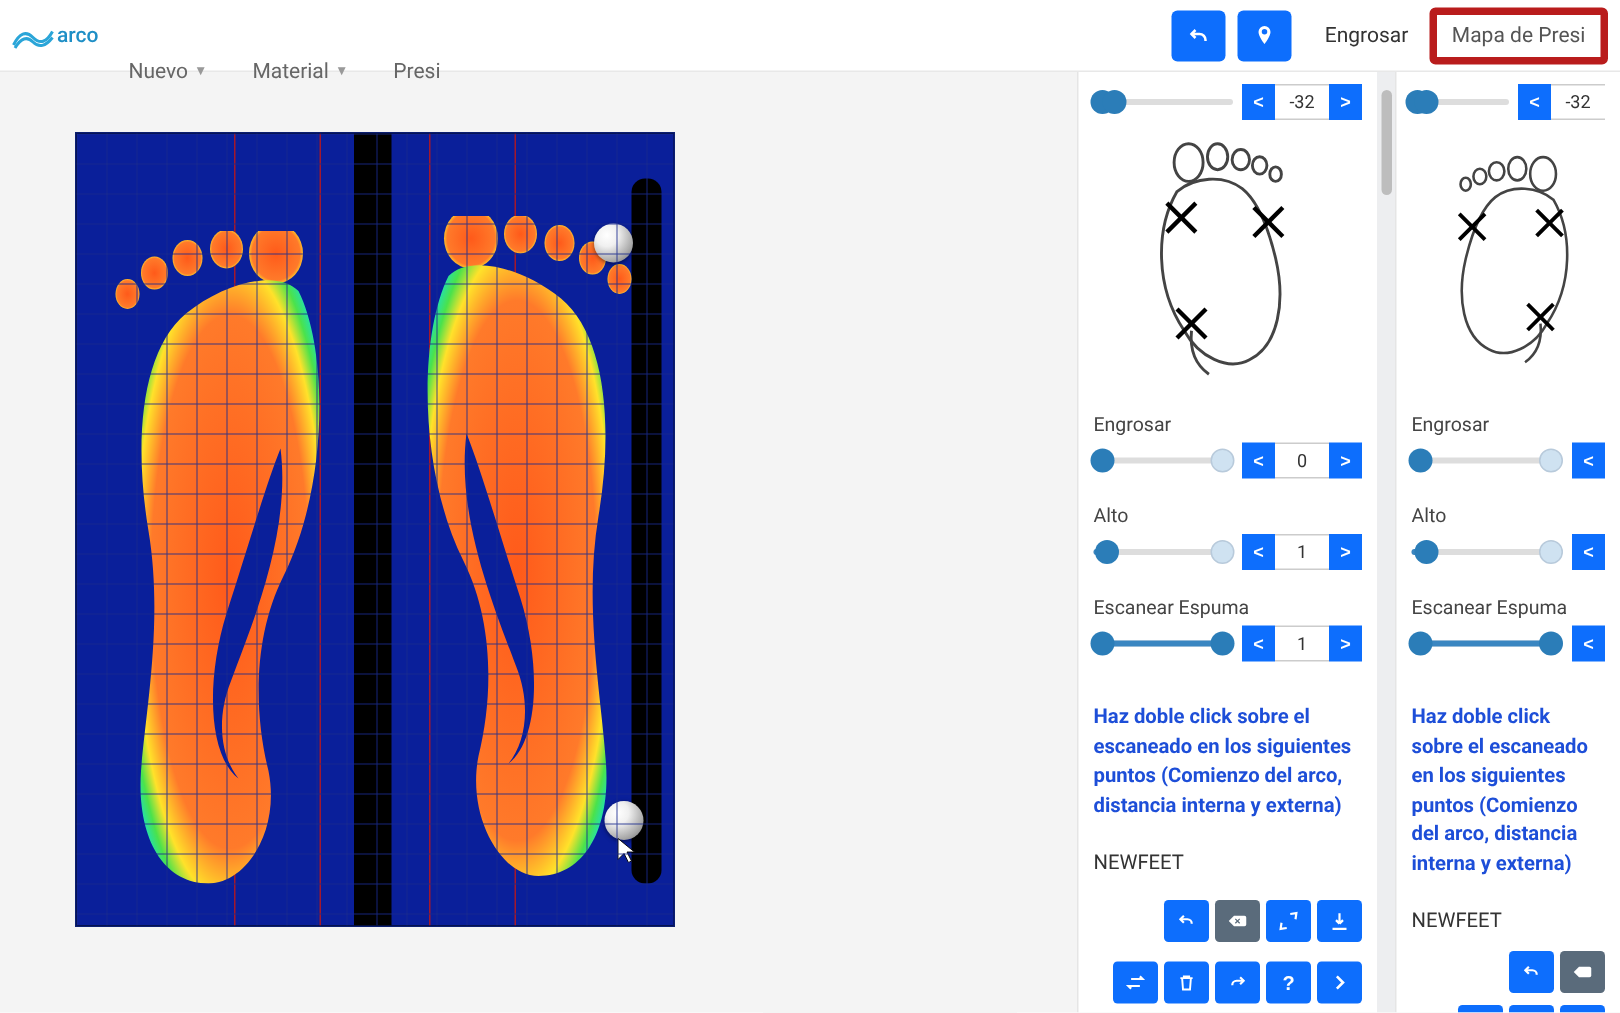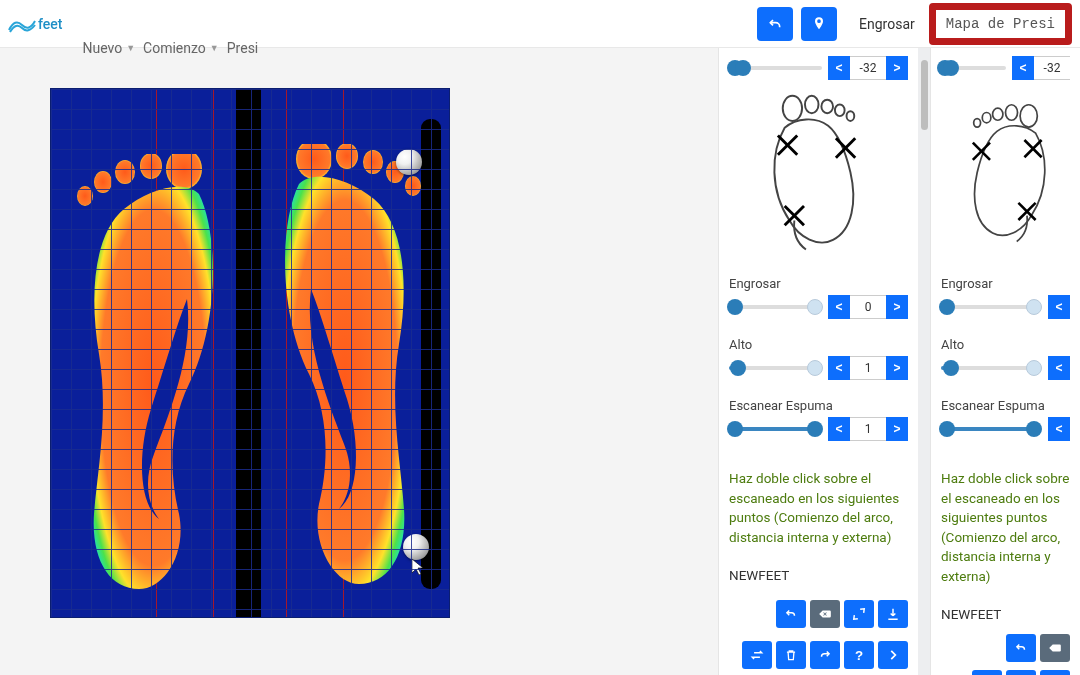--- a/index.html
+++ b/index.html
@@ -16,39 +16,38 @@
   
   .topbar {
     height: 48px;
     display: flex;
     align-items: center;
     padding: 0 8px;
     border-bottom: 1px solid #e8e8e8;
   }
   .logo { display: flex; align-items: center; gap: 2px; margin-right: 20px; color: #1f8fc6; font-weight:500; }
   .logo svg { width: 28px; height: 18px; }
-  .menu { display: flex; gap: 8px; color:#666;margin-top:48px; }
+  .menu { display: flex; gap: 30px; color:#666;margin-top:48px; }
   .menu-item { cursor: pointer; display:flex; align-items:center; gap:4px; }
   .caret { font-size: 9px; color:#999; }
   .topbar-spacer { flex: 1; }
   .icon-btn {
     width: 36px; height: 34px;
     background: #0d6efd;
     color: #fff;
     border: none; border-radius: 4px;
     display: inline-flex; align-items:center; justify-content:center;
     cursor:pointer; margin: 0 4px;
   }
   .icon-btn svg { width:16px; height:16px; }
   .top-label { margin: 0 14px 0 18px; color:#333; }
   .top-select {
-    border: 7px solid #b91c1c; border-radius: 4px;
+    border: 5px solid #b91c1c; border-radius: 4px;
     padding: 6px 10px; background:#fff; color:#555;
     min-width: 90px;
-    font-family: Liberation Mono, monospace;
   }
 
   
   .main {
     display:flex;
     height: 627px;
     background: #f4f4f4;
   }
   .scan-area {
     flex: 1;
@@ -160,21 +159,21 @@
 
   .foot-diagram {
     width:100%; display:flex; justify-content:center;
     margin: 4px 0 14px 0;
   }
   .foot-diagram svg { width: 145px; height: 170px; }
 
   .label-sm { font-size:13px; color:#444; margin-bottom:4px; }
   .ctrl-group { margin-bottom: 10px; }
 
-  .instruction { font-size:13.5px; color:#4d7c0f; line-height:1.45; margin-top:10px;}
+  .instruction { font-size:13.5px; color:#1d4ed8; line-height:1.45; margin-top:10px;font-weight:bold;}
   .brand { font-size:13.5px; color:#333; margin-top:20px;}
 
   .btn-row {
     display:flex; gap:4px; justify-content:flex-end;
     margin-top:auto; padding-top:12px;
   }
   .btn-row.primary { padding-top:8px; }
   .sq {
     width:30px; height:28px; background:#0d6efd; color:#fff;
     display:inline-flex; align-items:center; justify-content:center;
@@ -185,29 +184,29 @@
 </style>
 </head>
 <body>
 
 <div class="topbar">
   <div class="logo">
     <svg viewBox="0 0 28 18">
       <path d="M1 15 Q7 3 14 10 T27 6" stroke="#2aa5d8" stroke-width="2" fill="none"></path>
       <path d="M2 17 Q8 7 14 13 T27 10" stroke="#2aa5d8" stroke-width="2" fill="none"></path>
     </svg>
-    <span>feet</span>
+    <span>arco</span>
   </div>
   <div class="menu">
     <div class="menu-item">
       <span>Nuevo</span>
         <span class="caret">▼</span>
     </div>
     <div class="menu-item">
-      <span>Comienzo</span>
+      <span>Material</span>
         <span class="caret">▼</span>
     </div>
     <div class="menu-item">
       <span>Presi</span>
     </div>
   </div>
   <div class="topbar-spacer"></div>
   <button class="icon-btn">
     <svg viewBox="0 0 24 24" fill="none" stroke="currentColor" stroke-width="2.5">
         <path d="M9 14l-4-4 4-4"></path>

